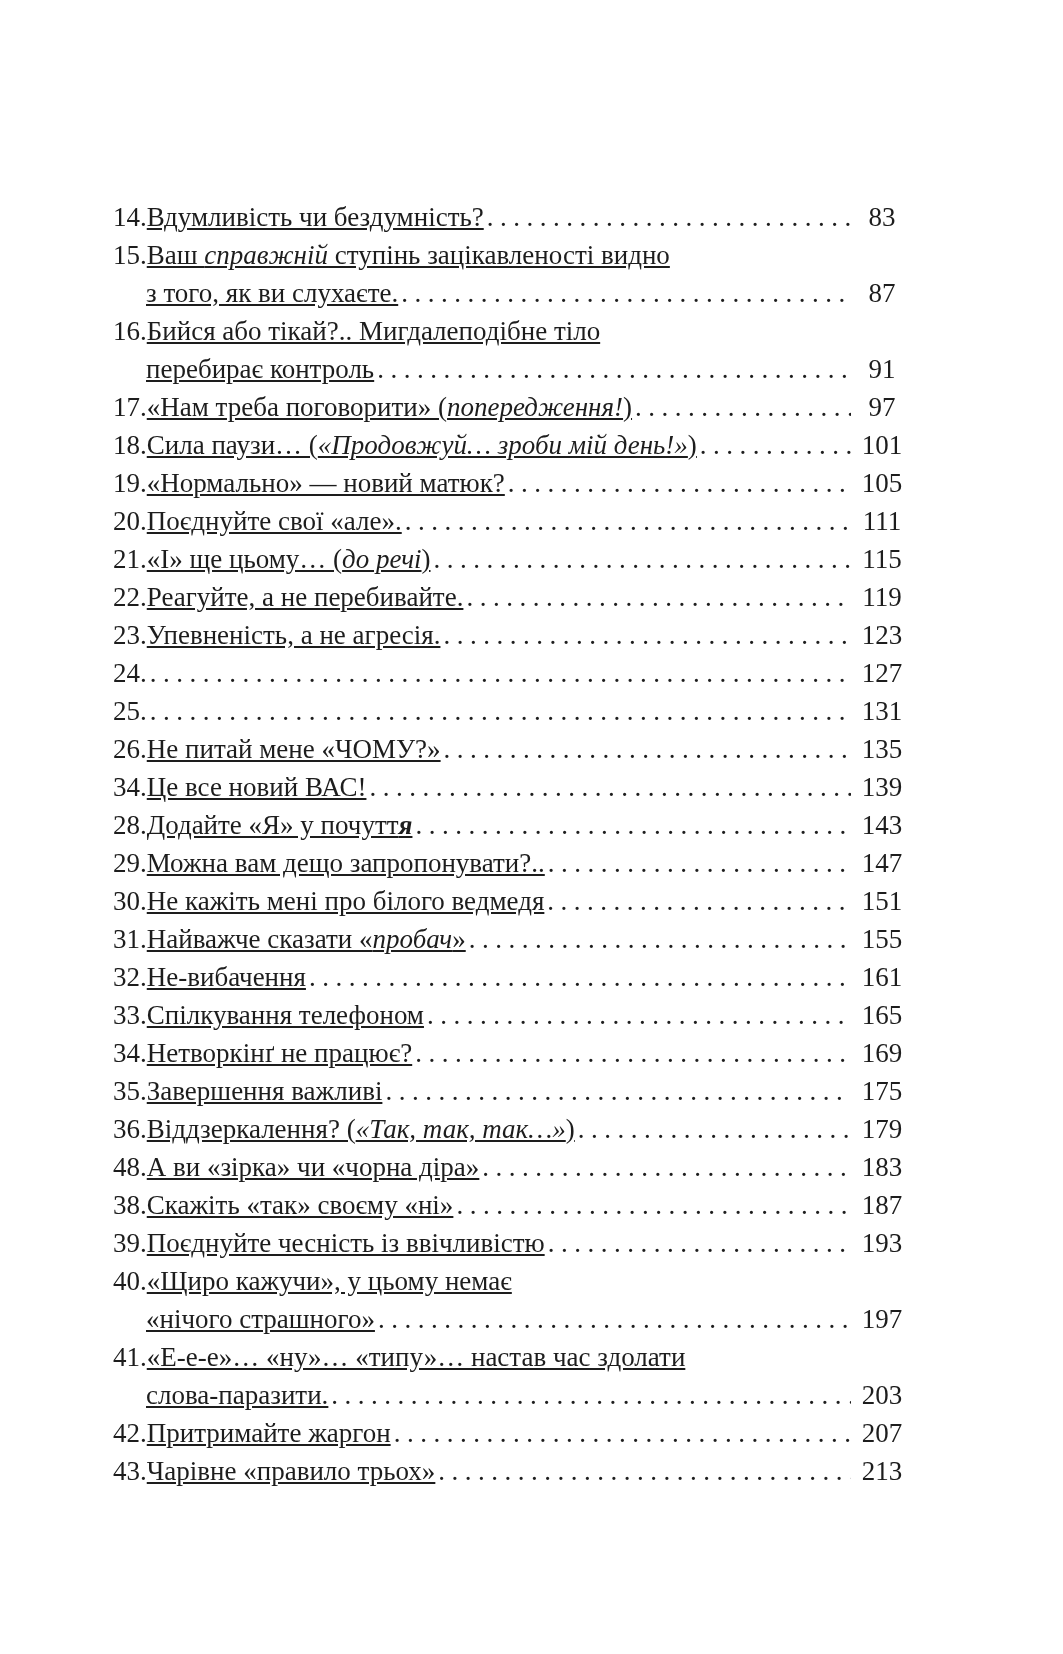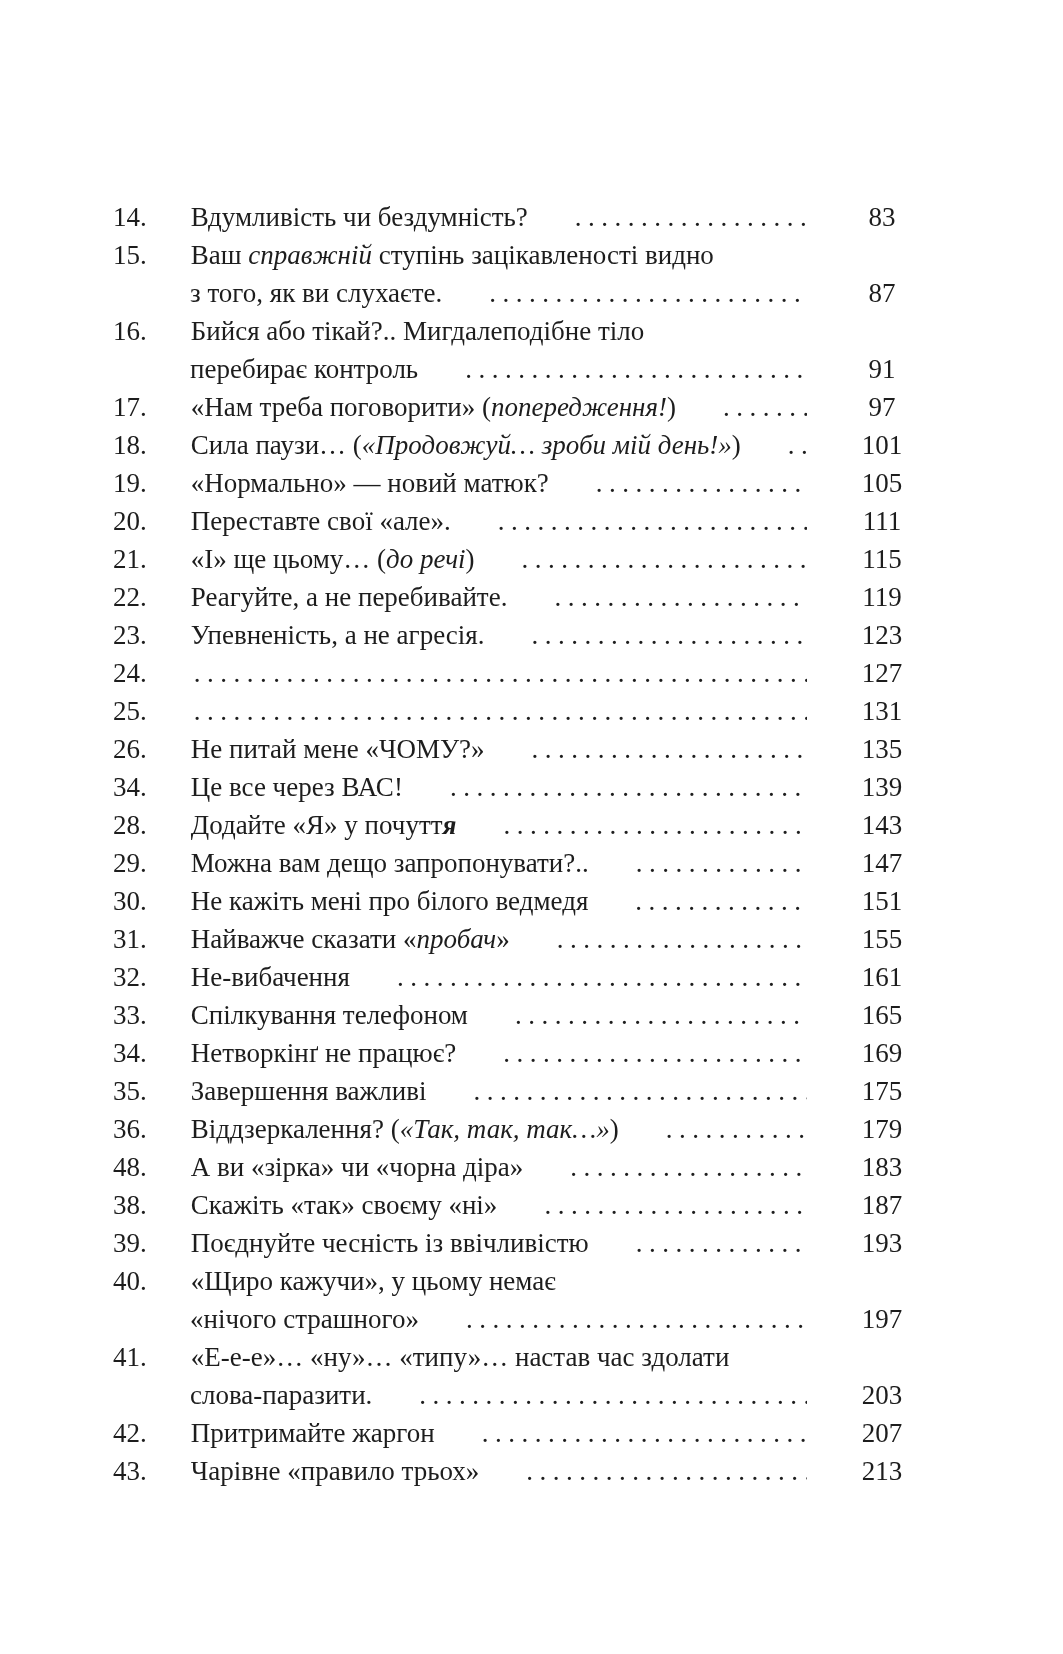--- a/index.html
+++ b/index.html
@@ -17,29 +17,29 @@
     color: #1d1d1d;
     font-family: "Liberation Serif", "DejaVu Serif", serif;
     font-size: 27px;
     line-height: 38px;
     overflow: hidden;
   }
   .toc-list { width: 100%; }
   .toc-line {
     display: flex;
     width: 100%;
-    gap: 44px;
   }
   .num {
     flex: 0 0 33px;
     white-space: nowrap;
   }
   .title {
     flex: 0 0 auto;
     white-space: pre;
+    text-decoration: underline;
   }
   .seg-n  { font-style: normal; }
   .seg-i  { font-style: italic; }
   .seg-bi { font-style: italic; font-weight: bold; }
   .leader {
     flex: 1 1 auto;
     overflow: hidden;
     white-space: nowrap;
     margin: 0 8px 0 3px;
     letter-spacing: 6.5px;
@@ -111,21 +111,21 @@
         <div class="toc-line">
           <span class="num">19.</span>
           <span class="title"><span class="seg-n">«Нормально» — новий матюк?</span></span>
           <span class="leader"></span>
           <span class="pagenum">105</span>
         </div>
       </div>
       <div class="toc-entry">
         <div class="toc-line">
           <span class="num">20.</span>
-          <span class="title"><span class="seg-n">Переставте свої «але».</span></span>
+          <span class="title"><span class="seg-n">Поєднуйте свої «але».</span></span>
           <span class="leader"></span>
           <span class="pagenum">111</span>
         </div>
       </div>
       <div class="toc-entry">
         <div class="toc-line">
           <span class="num">21.</span>
           <span class="title"><span class="seg-n">«І» ще цьому… (</span><span class="seg-i">до речі</span><span class="seg-n">)</span></span>
           <span class="leader"></span>
           <span class="pagenum">115</span>
@@ -165,21 +165,21 @@
         <div class="toc-line">
           <span class="num">26.</span>
           <span class="title"><span class="seg-n">Не питай мене «ЧОМУ?»</span></span>
           <span class="leader"></span>
           <span class="pagenum">135</span>
         </div>
       </div>
       <div class="toc-entry">
         <div class="toc-line">
           <span class="num">34.</span>
-          <span class="title"><span class="seg-n">Це все через ВАС!</span></span>
+          <span class="title"><span class="seg-n">Це все новий ВАС!</span></span>
           <span class="leader"></span>
           <span class="pagenum">139</span>
         </div>
       </div>
       <div class="toc-entry">
         <div class="toc-line">
           <span class="num">28.</span>
           <span class="title"><span class="seg-n">Додайте «Я» у почутт</span><span class="seg-bi">я</span></span>
           <span class="leader"></span>
           <span class="pagenum">143</span>

